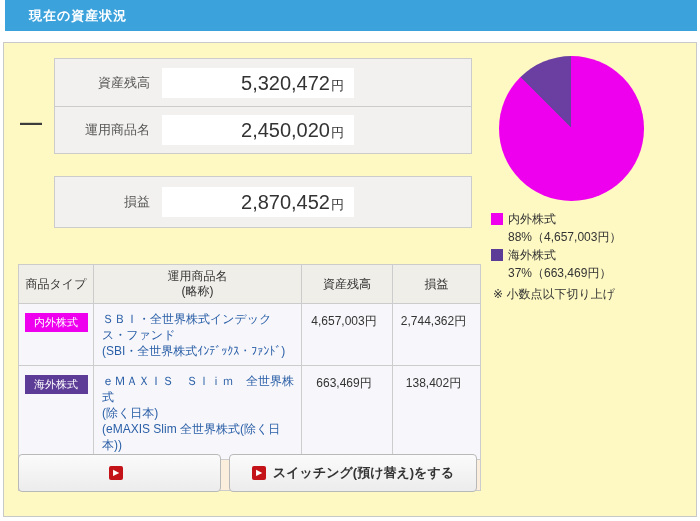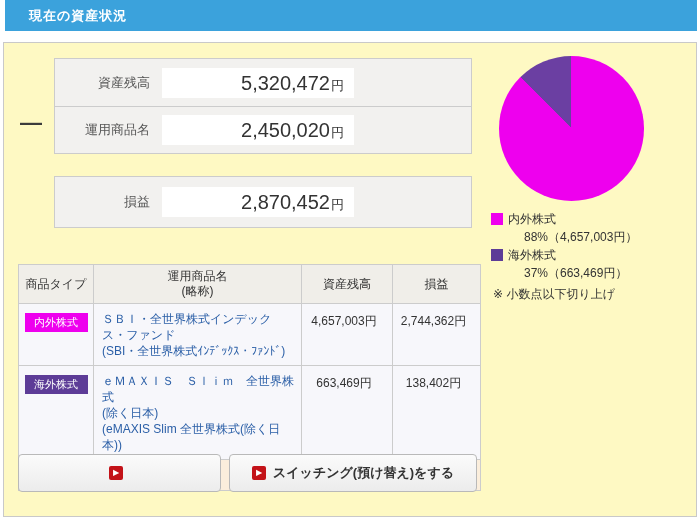--- a/index.html
+++ b/index.html
@@ -51,21 +51,21 @@
 
   
   .pie-chart {
     position:absolute; left:495px; top:13px; width:145px; height:145px;
     border-radius:50%;
   }
   .legend { position:absolute; left:487px; top:167px; font-size:12px; color:#333; }
   .legend-line1 { display:flex; align-items:center; }
   .legend-swatch { width:12px; height:12px; margin-right:5px; flex-shrink:0; }
   .legend-label { line-height:18px; }
-  .legend-detail { margin-left:33px; line-height:18px; }
+  .legend-detail { margin-left:17px; line-height:18px; }
   .legend-note { margin-top:4px; margin-left:2px; line-height:16px; }
 
   
   .products-table {
     position:absolute; left:14px; top:221px; border-collapse:collapse;
     font-size:12px; color:#333; table-layout:fixed;
   }
   .products-table th, .products-table td { border:1px solid #CCCCCC; }
   .products-table th {
     background:#F0EEE9; font-weight:normal; text-align:center;

